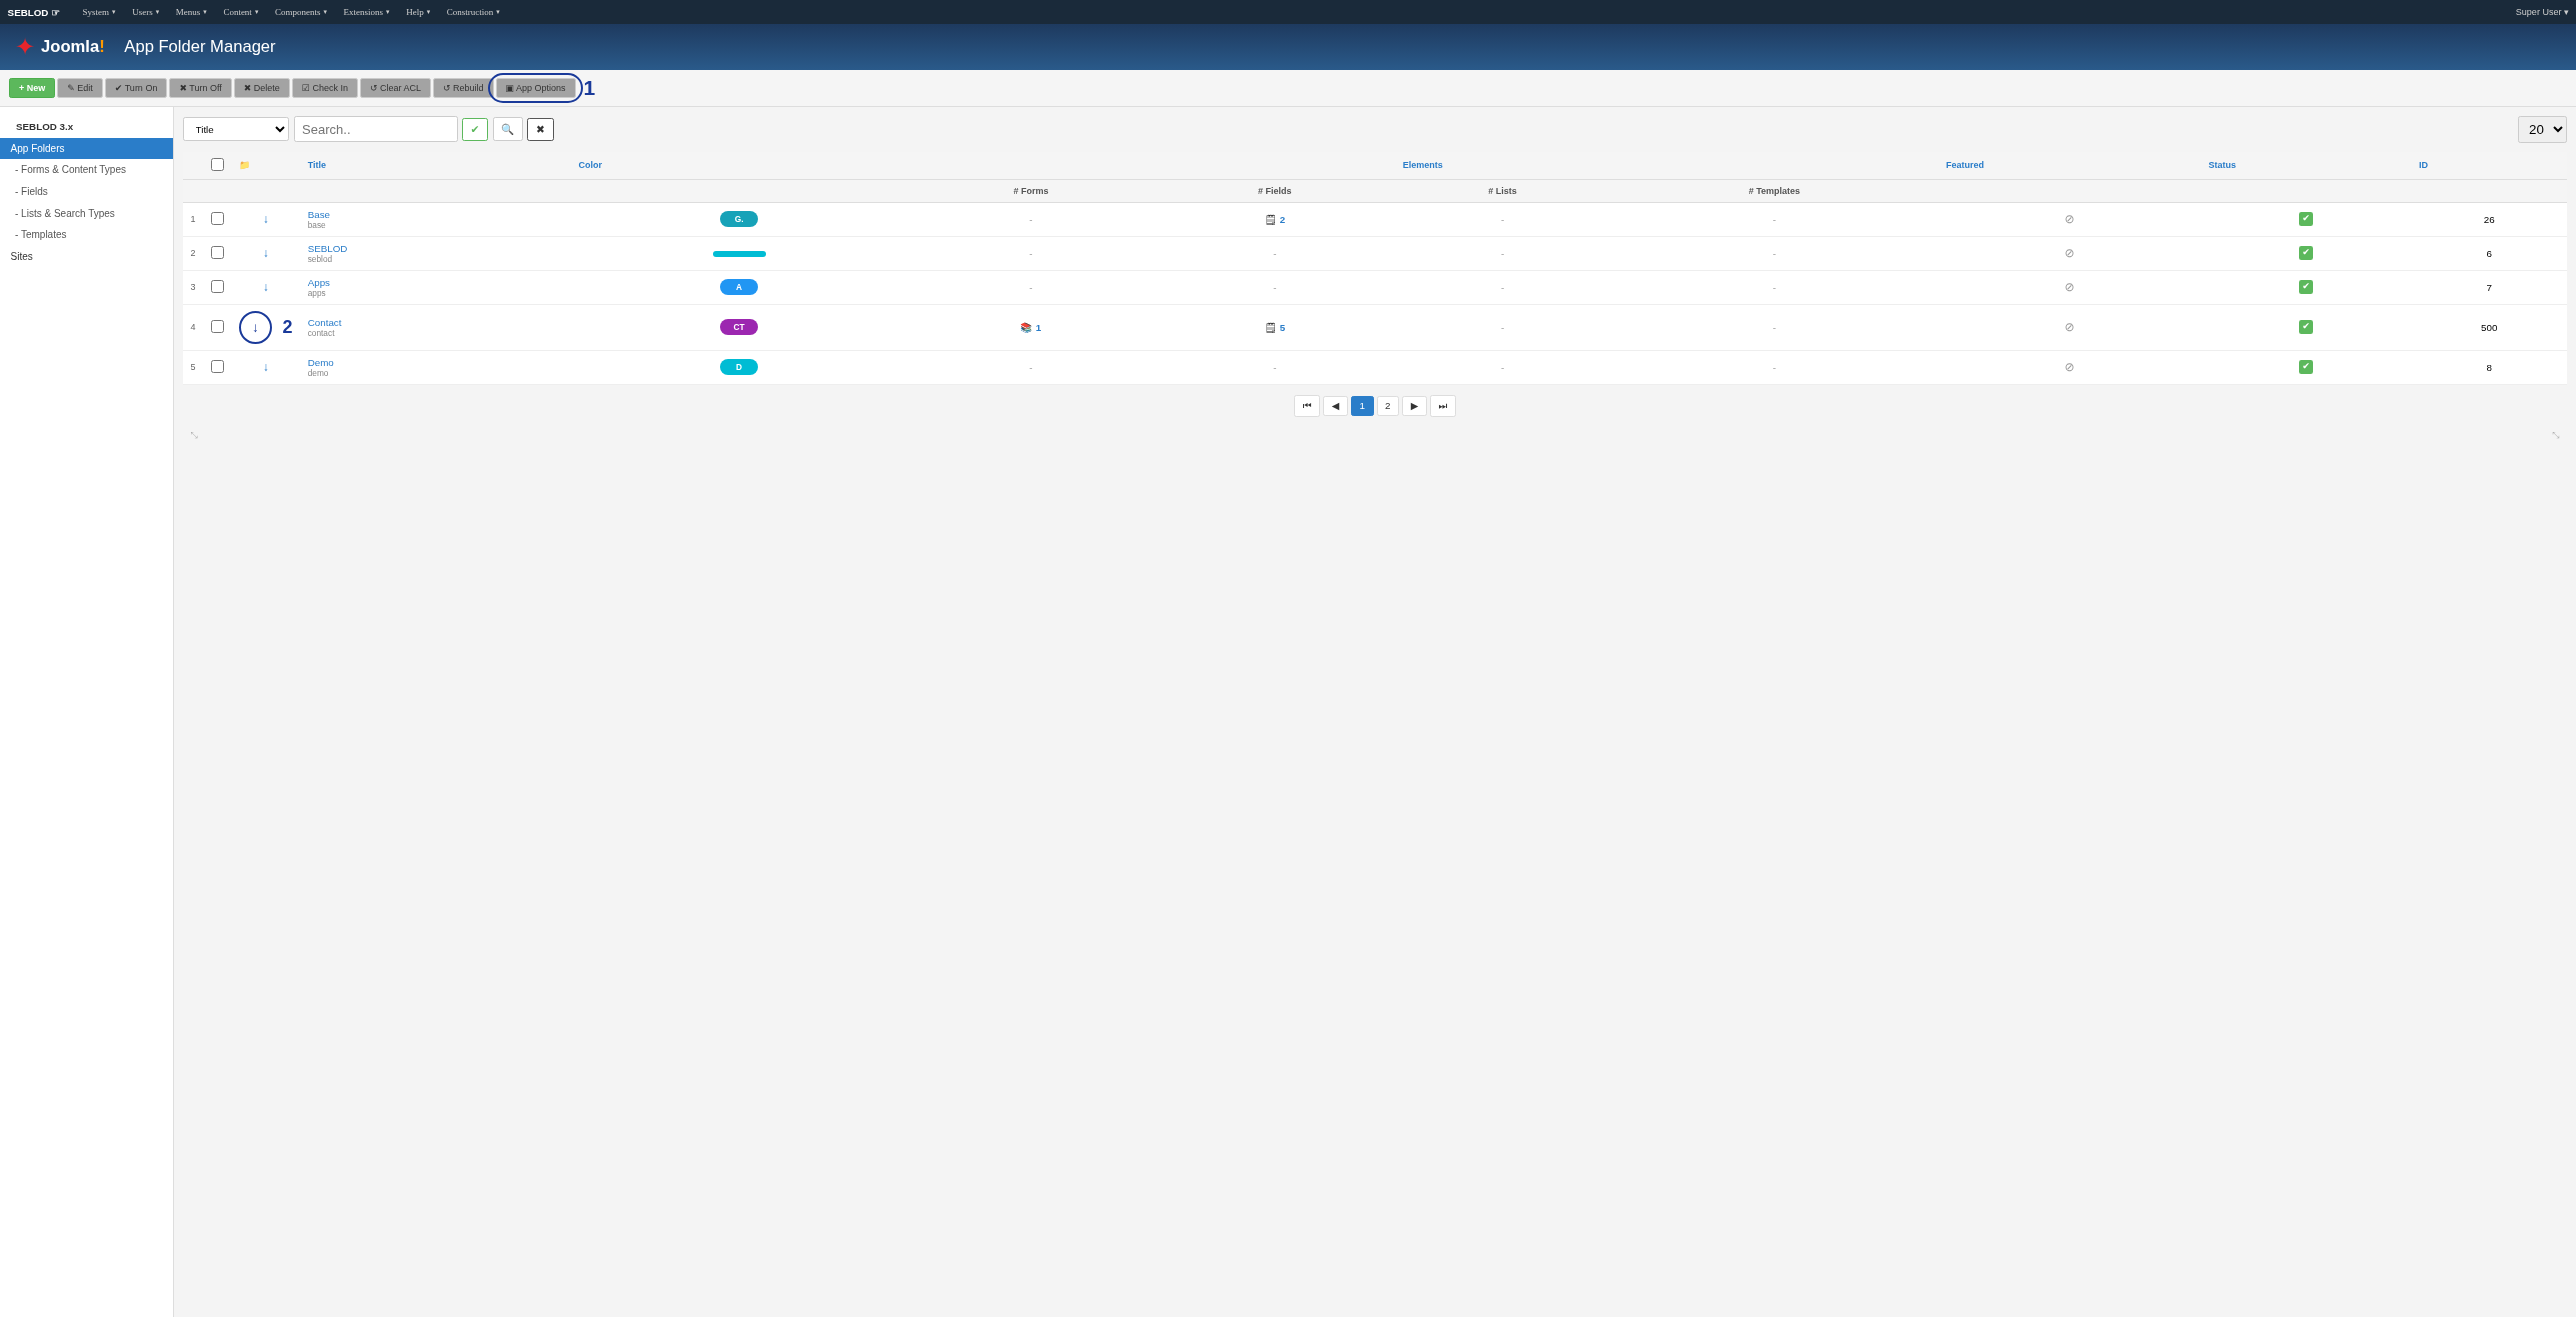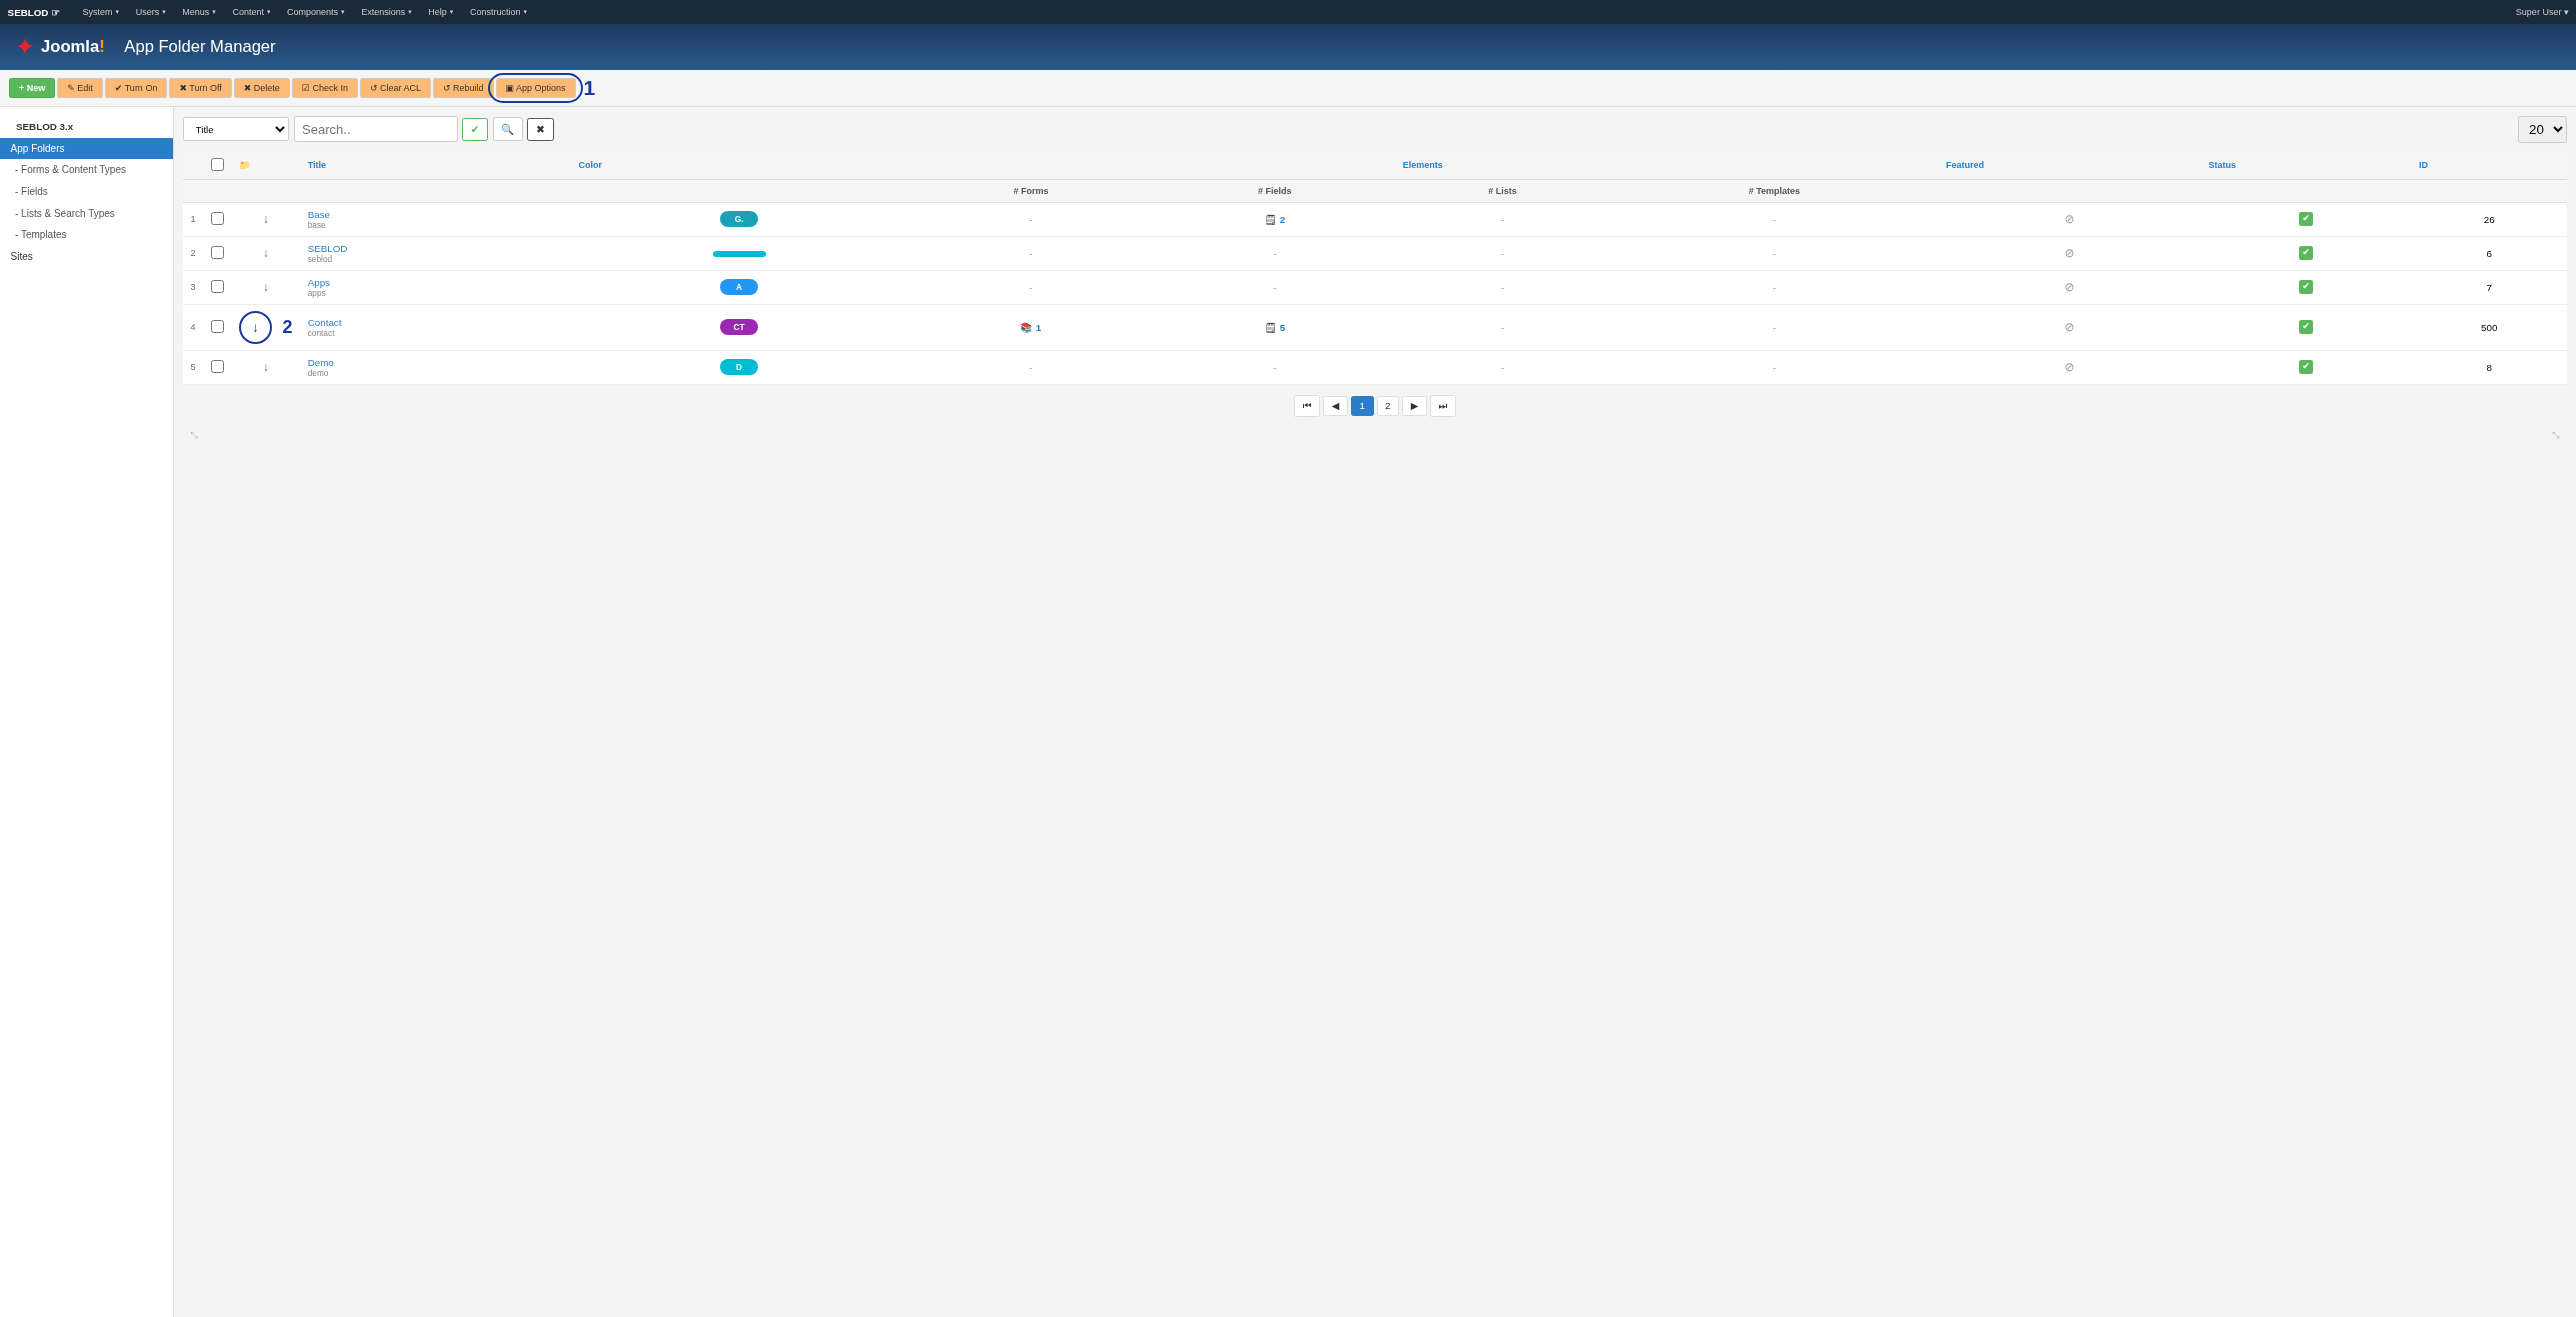--- a/index.html
+++ b/index.html
@@ -19,20 +19,21 @@
     .topbar-nav { display: flex; gap: 1.5px; flex: 1; }
     .topbar-nav-item {
       color: #ccc;
       padding: 0 7.6px;
       height: 24px;
       display: flex;
       align-items: center;
       cursor: pointer;
       font-size: 9px;
       white-space: nowrap;
+      font-family: Liberation Serif, serif;
     }
     .topbar-nav-item .arrow { font-size: 6.8px; margin-left: 3px; }
     .topbar-right { margin-left: auto; color: #ccc; font-size: 9px; cursor: pointer; }
 
     
     .header {
       background: linear-gradient(180deg, #1e3a5f 0%, #2a5a8a 100%);
       padding: 9px 15px;
       display: flex;
       align-items: center;
@@ -54,21 +55,21 @@
       gap: 2px;
       flex-wrap: wrap;
     }
     .btn {
       display: inline-flex;
       align-items: center;
       gap: 3px;
       padding: 3.8px 9px;
       border: 0.8px solid #ccc;
       border-radius: 2.3px;
-      background: #fdba74;
+      background: #a3a3a3;
       cursor: pointer;
       font-size: 9px;
       color: #333;
       white-space: nowrap;
     }
     .btn-new { background: #5cb85c; border-color: #4cae4c; color: #fff; font-weight: bold; }
     .annotation-number {
       color: #1a3a9a;
       font-size: 21px;
       font-weight: bold;

